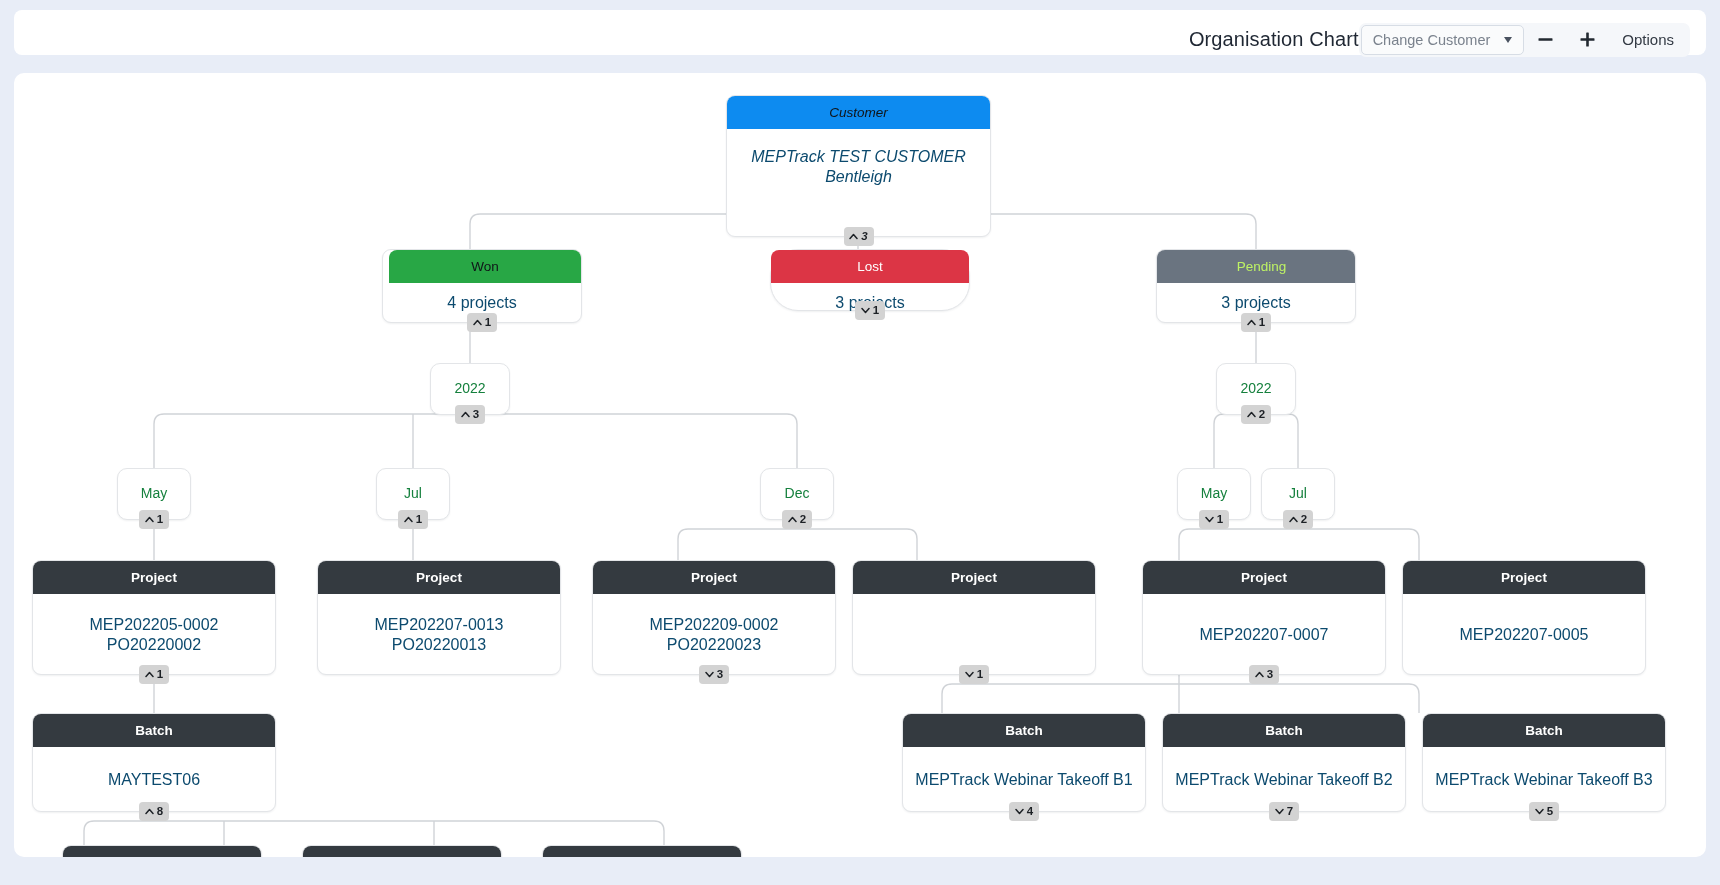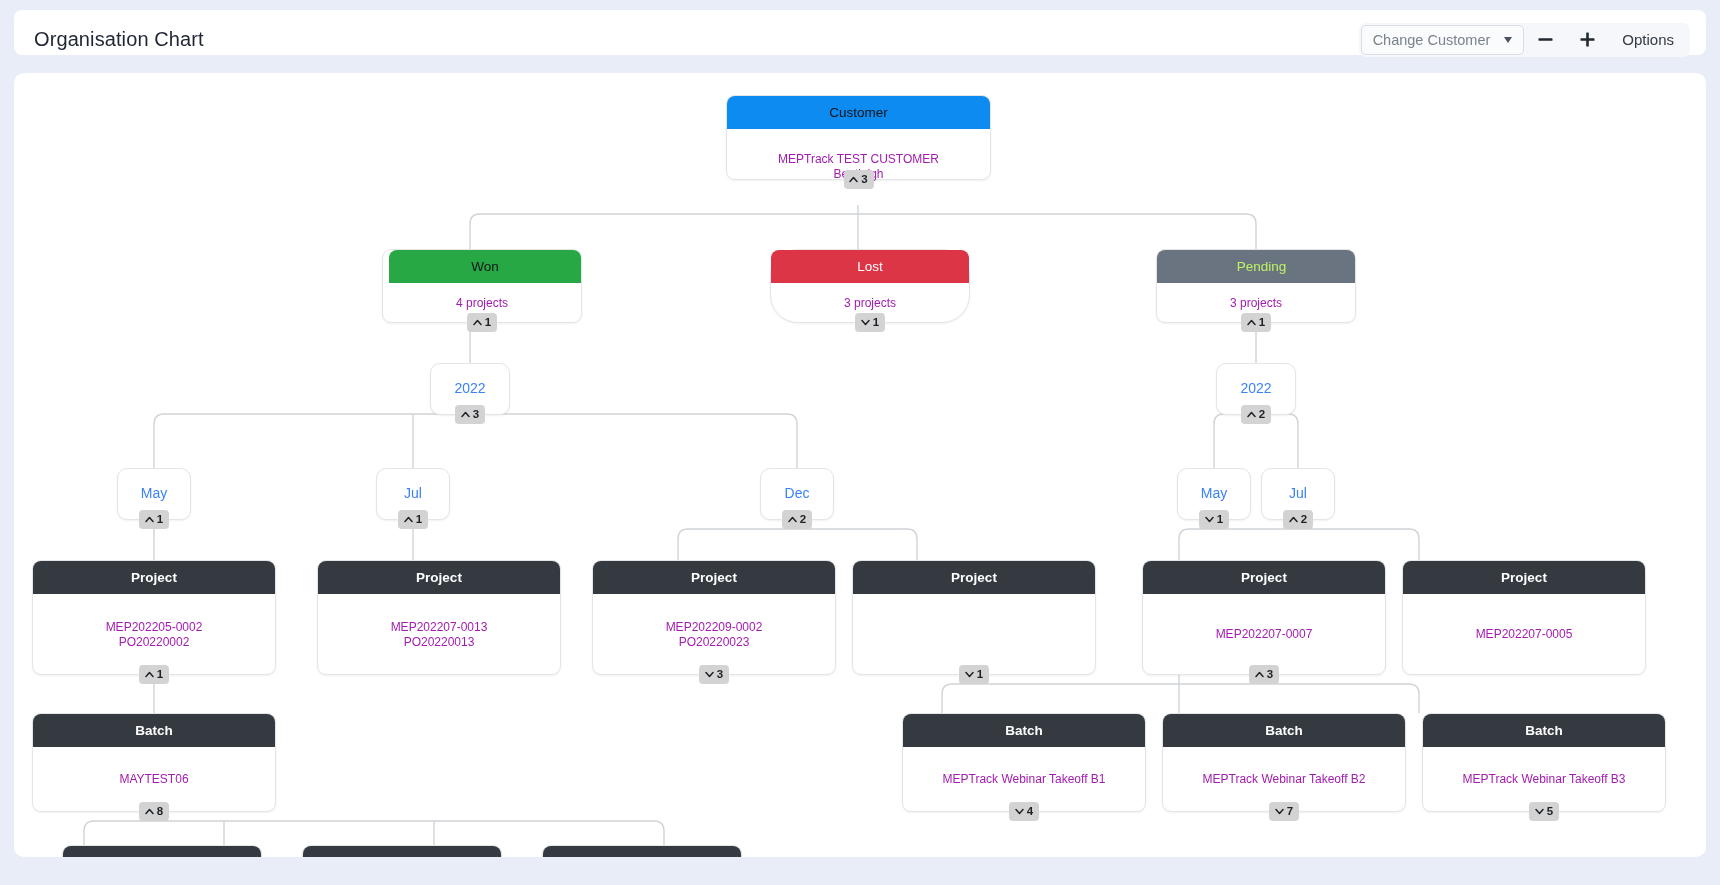--- a/index.html
+++ b/index.html
@@ -12,21 +12,21 @@
 
   
   #topbar {
     position: absolute;
     left: 14px; top: 10px;
     width: 1692px; height: 45px;
     background: #ffffff;
     border-radius: 8px;
     display: flex;
     align-items: center;
-    justify-content: space-between;
+    justify-content: flex-end;
     padding: 14px 16px 0 20px;
   }
   #page-title {
     font-size: 20px;
     color: #1f2733;
     letter-spacing: .1px;
   }
   #topbar-controls {
     display: flex;
     align-items: center;
@@ -104,27 +104,27 @@
   .node-head.blue  { background: #0d8bf0; color: #101418; }
   .node-head.green { background: #28a745; color: #101418; margin-left: 6px; }
   .node-head.red   { background: #dc3545; color: #ffffff; }
   .node-head.slate { background: #6a7480; color: #bef264; padding-left: 11px; }
 
   .node-body {
     display: flex;
     align-items: center;
     justify-content: center;
     text-align: center;
-    font-size: 12px;
-    color: #a21caf;
+    font-size: 16px;
+    color: #0c4a6e;
     line-height: 1.25;
     padding: 4px 8px;
   }
   .node.plain { border-radius: 10px; }
-  .node.plain .node-body { height: 100%; font-size: 14px; color: #3b82f6; }
+  .node.plain .node-body { height: 100%; font-size: 14px; color: #15803d; }
 
   
   .badge {
     position: absolute;
     left: 50%;
     transform: translateX(-50%);
     bottom: -10px;
     height: 19px;
     min-width: 30px;
     padding: 0 5px;
@@ -210,21 +210,21 @@
         <path d="M 928,640 L 928,621 Q 928,611 938,611 L 1395,611 Q 1405,611 1405,621 L 1405,640"></path>
         <path d="M 1165,611 L 1165,640"></path>
 
         <path d="M 140,739 L 140,748"></path>
         <path d="M 70,784 L 70,758 Q 70,748 80,748 L 640,748 Q 650,748 650,758 L 650,784"></path>
         <path d="M 210,748 L 210,784"></path>
         <path d="M 420,748 L 420,784"></path>
       </g>
     </svg>
 
-    <div class="node" style="left:712px; top:22px; width:265px; height:85px;">
+    <div class="node" style="left:712px; top:22px; width:265px; height:142px;font-style:italic;">
       <div class="node-head blue">Customer</div>
       <div class="node-body" style="height:76px; white-space:pre-line;">MEPTrack TEST CUSTOMER
 Bentleigh</div>
       <div class="badge">
         <svg width="9" height="7" viewBox="0 0 9 7">
             <path d="M1 5.4 L4.5 1.6 L8 5.4" stroke="#1d2126" stroke-width="1.5" fill="none" stroke-linecap="round" stroke-linejoin="round"></path>
           </svg>
         <span>3</span>
       </div>
     </div>
@@ -233,21 +233,21 @@
       <div class="node-head green">Won</div>
       <div class="node-body" style="height:40px;">4 projects</div>
       <div class="badge">
         <svg width="9" height="7" viewBox="0 0 9 7">
             <path d="M1 5.4 L4.5 1.6 L8 5.4" stroke="#1d2126" stroke-width="1.5" fill="none" stroke-linecap="round" stroke-linejoin="round"></path>
           </svg>
         <span>1</span>
       </div>
     </div>
 
-    <div class="node" style="left:756px; top:176px; width:200px; height:74px;border-radius:28px;">
+    <div class="node" style="left:756px; top:176px; width:200px; height:62px;border-radius:28px;">
       <div class="node-head red">Lost</div>
       <div class="node-body" style="height:40px;">3 projects</div>
       <div class="badge">
         <svg width="9" height="7" viewBox="0 0 9 7">
             <path d="M1 1.6 L4.5 5.4 L8 1.6" stroke="#1d2126" stroke-width="1.5" fill="none" stroke-linecap="round" stroke-linejoin="round"></path>
           </svg>
         <span>1</span>
       </div>
     </div>
 

